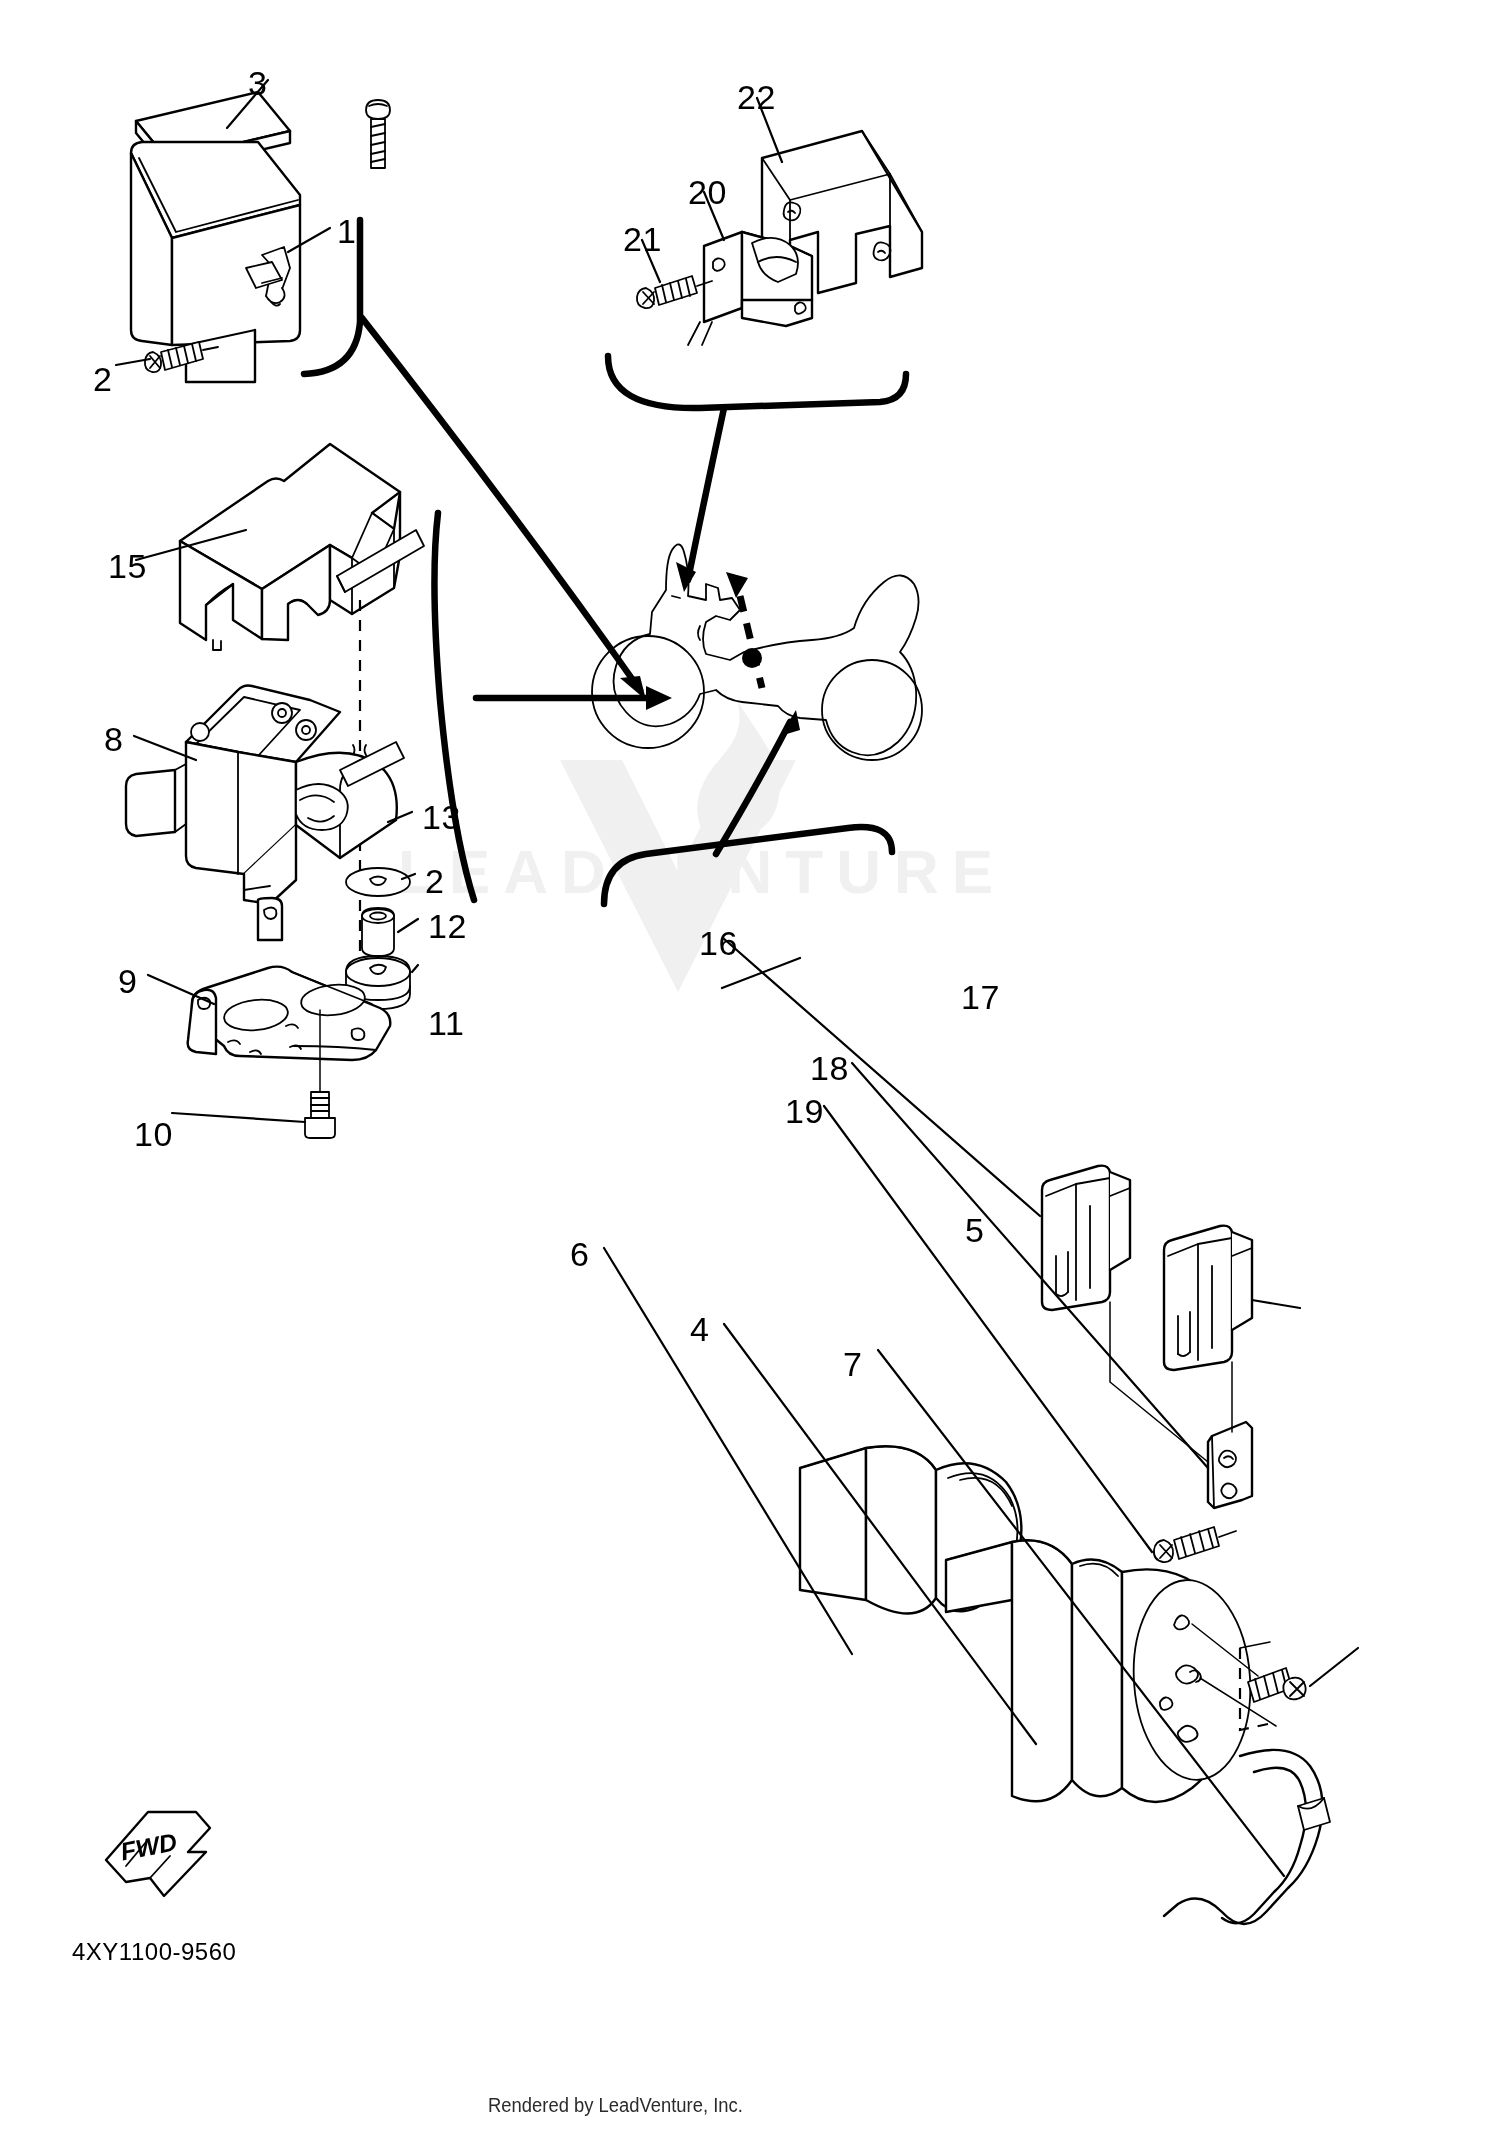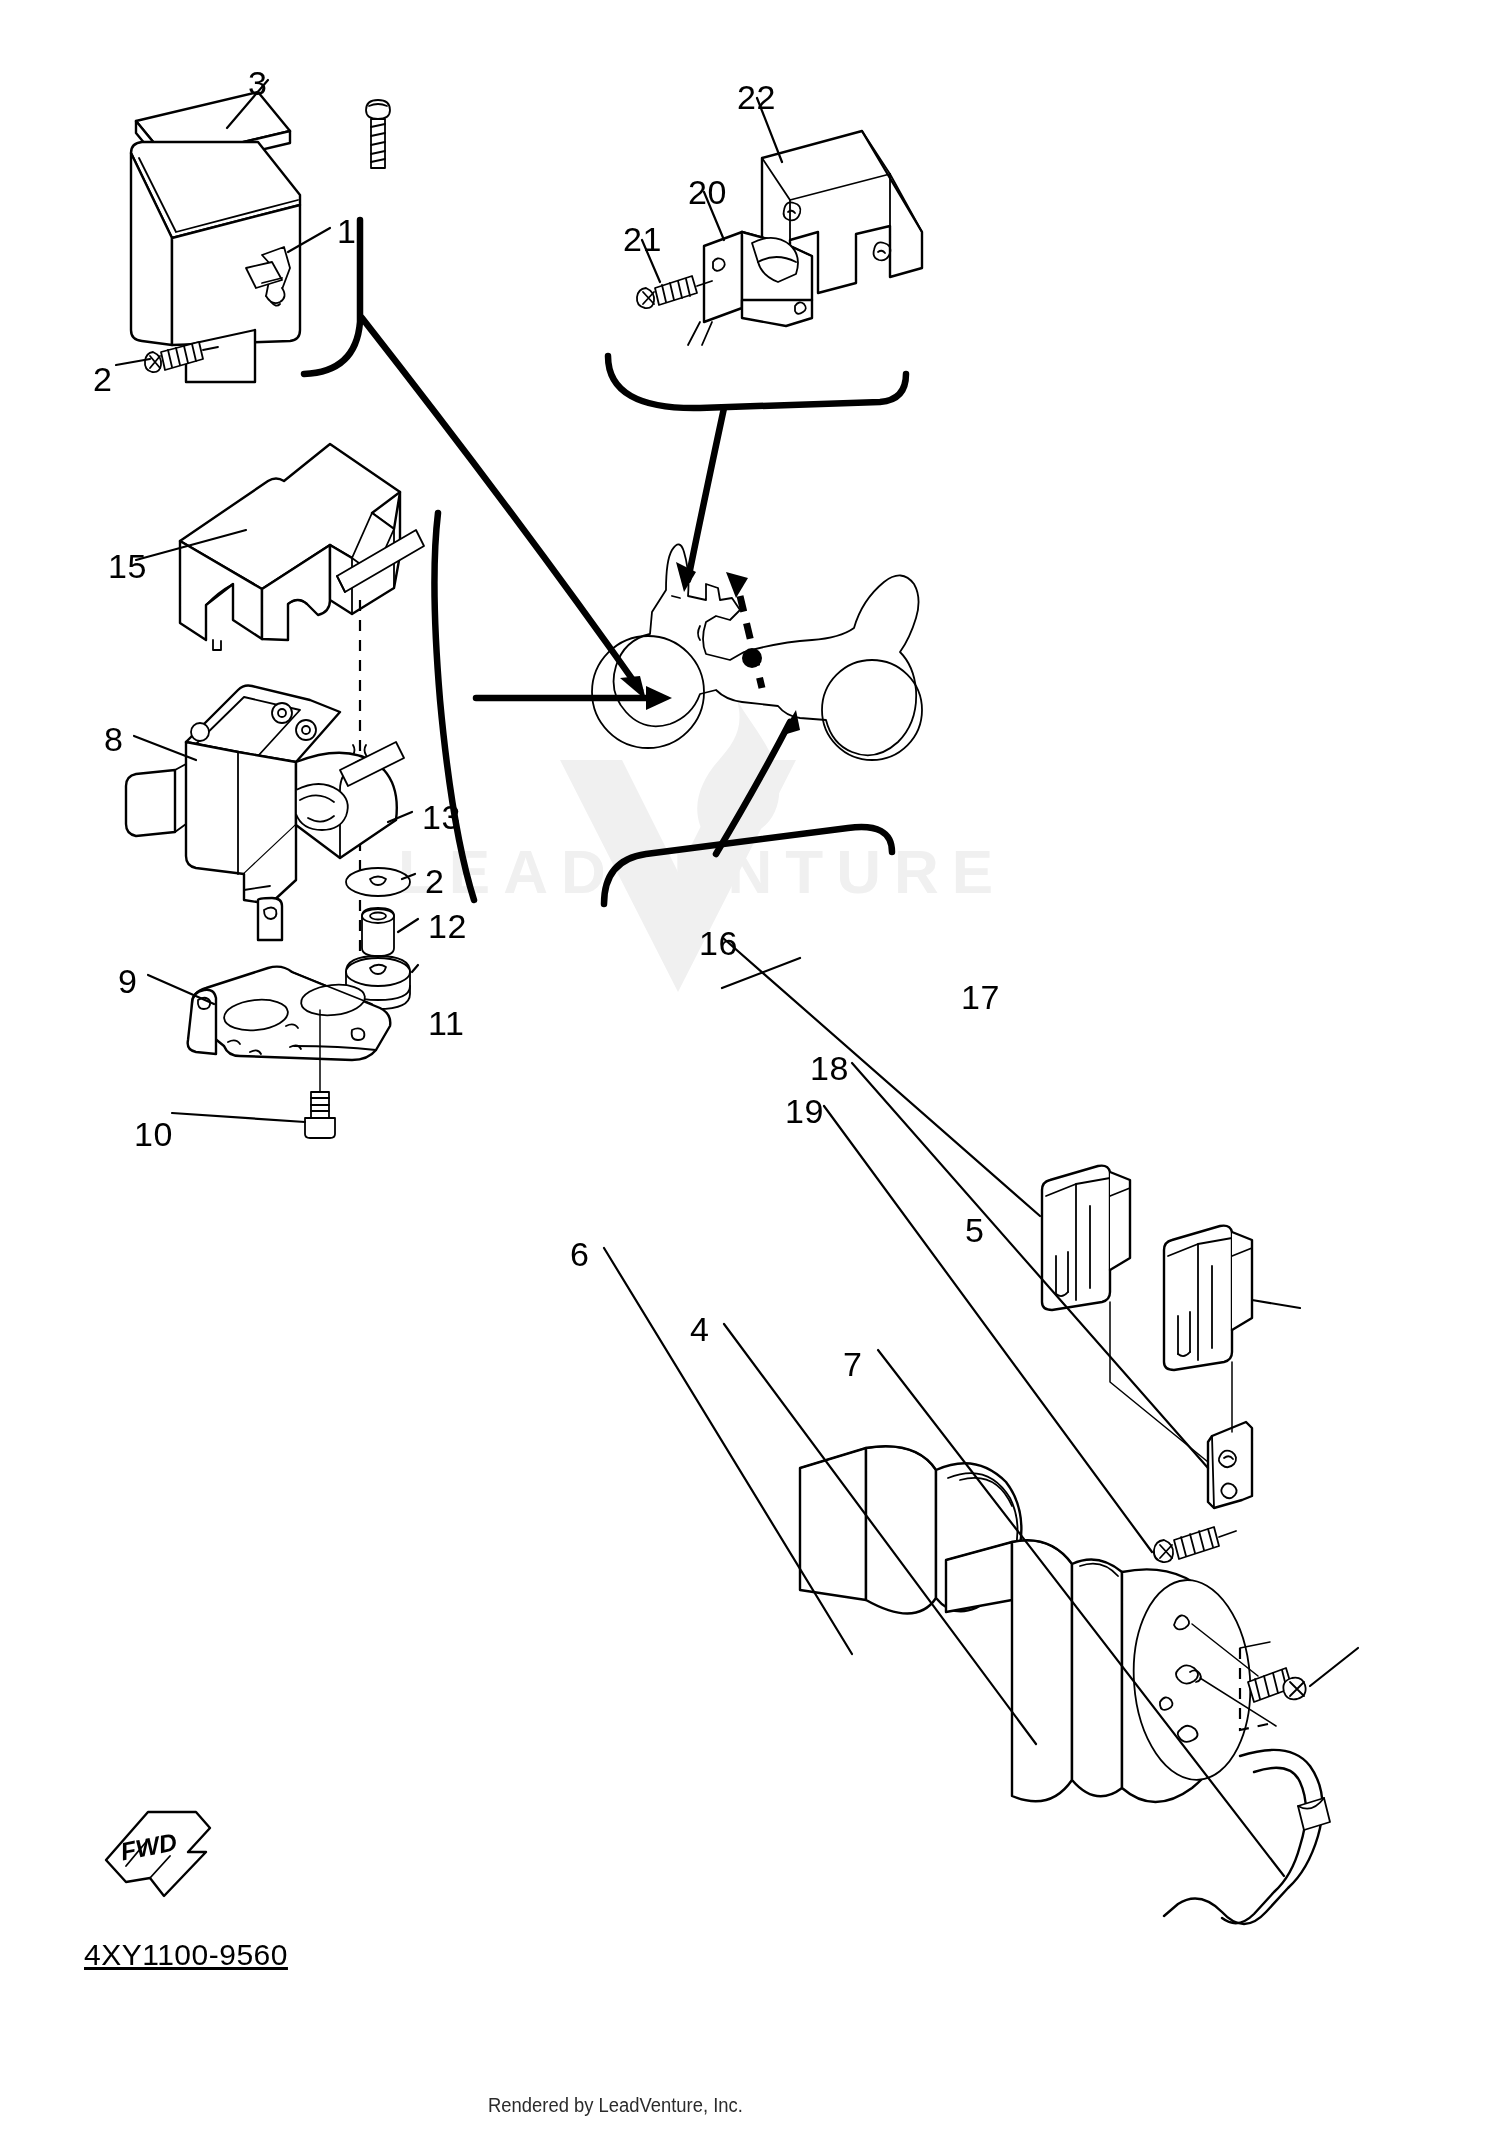--- a/index.html
+++ b/index.html
@@ -31,28 +31,27 @@
     font-family: "Liberation Sans", sans-serif;
     font-size: 34px;
     font-weight: 400;
     color: #000000;
     line-height: 1;
     white-space: nowrap;
     letter-spacing: 0.5px;
   }
   #diagram-code {
     position: absolute;
-    left: 84px;
+    left: 72px;
     top: 1938px;
     font-family: "Liberation Sans", sans-serif;
-    font-size: 30px;
+    font-size: 24px;
     letter-spacing: 0.5px;
     color: #000000;
     white-space: nowrap;
-    text-decoration: underline;
   }
   #fwd-label {
     position: absolute;
     left: 118px;
     top: 1838px;
     font-family: "Liberation Sans", sans-serif;
     font-size: 25px;
     font-weight: bold;
     font-style: italic;
     color: #000000;

